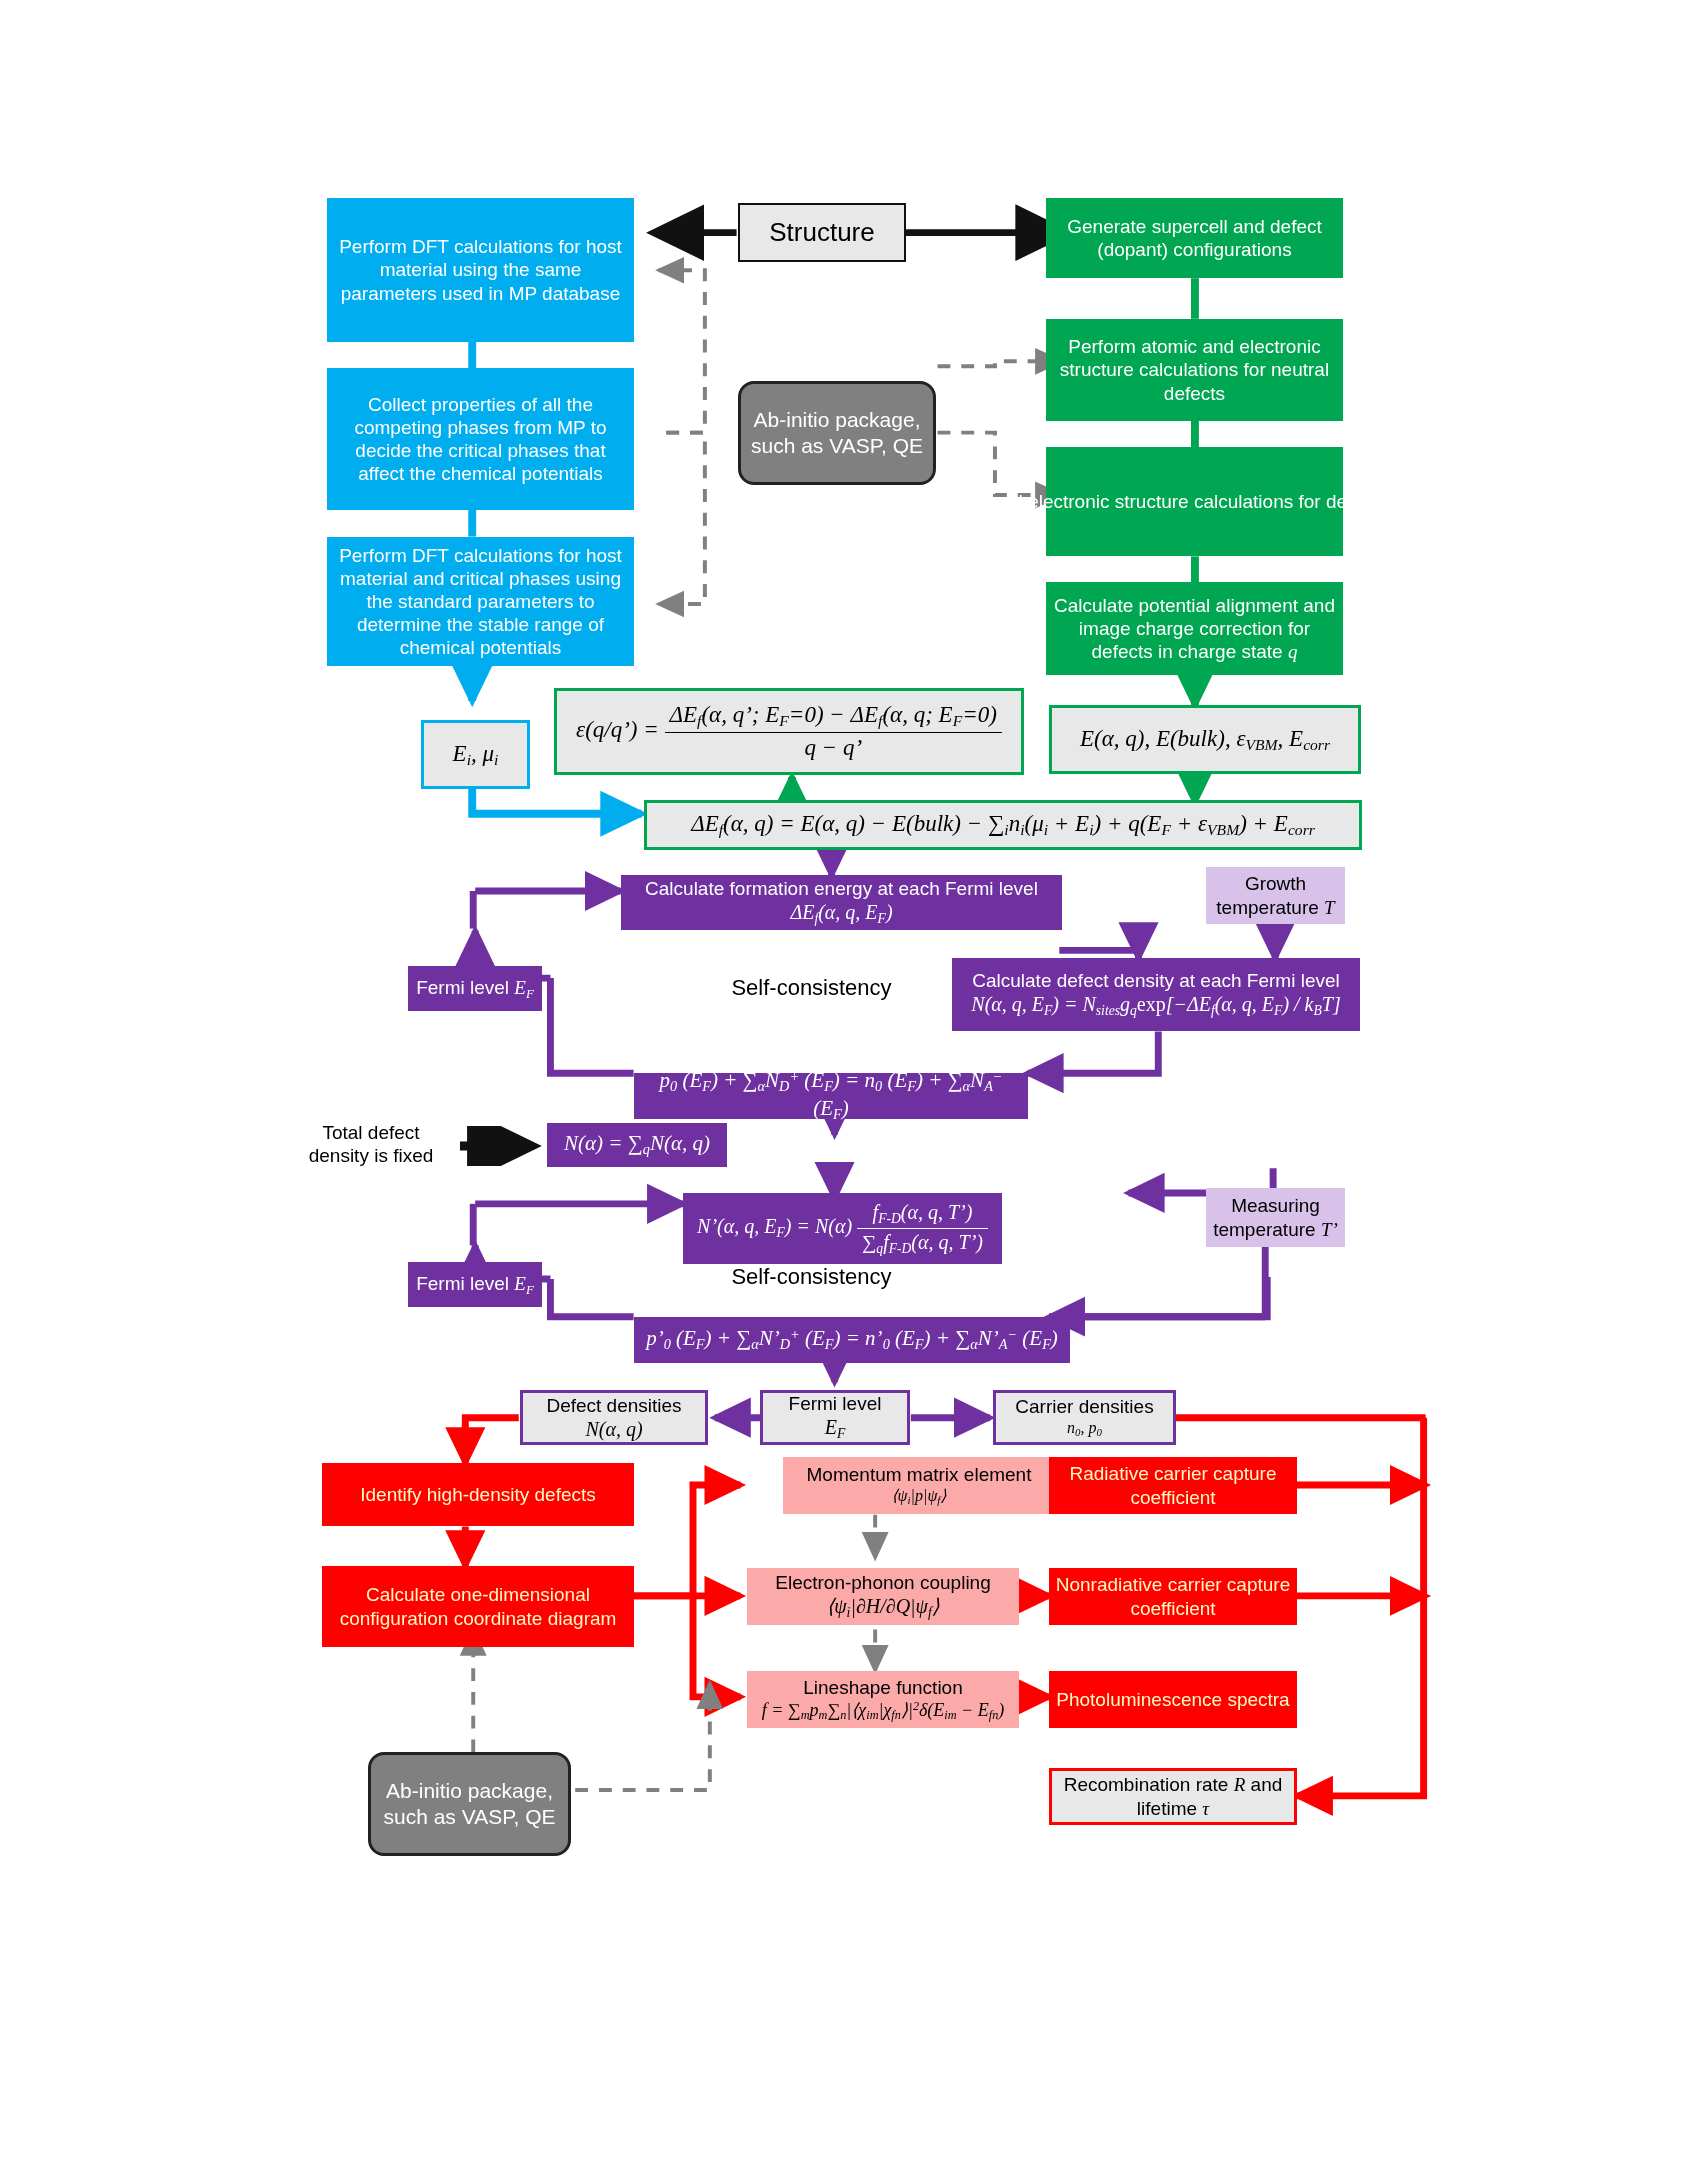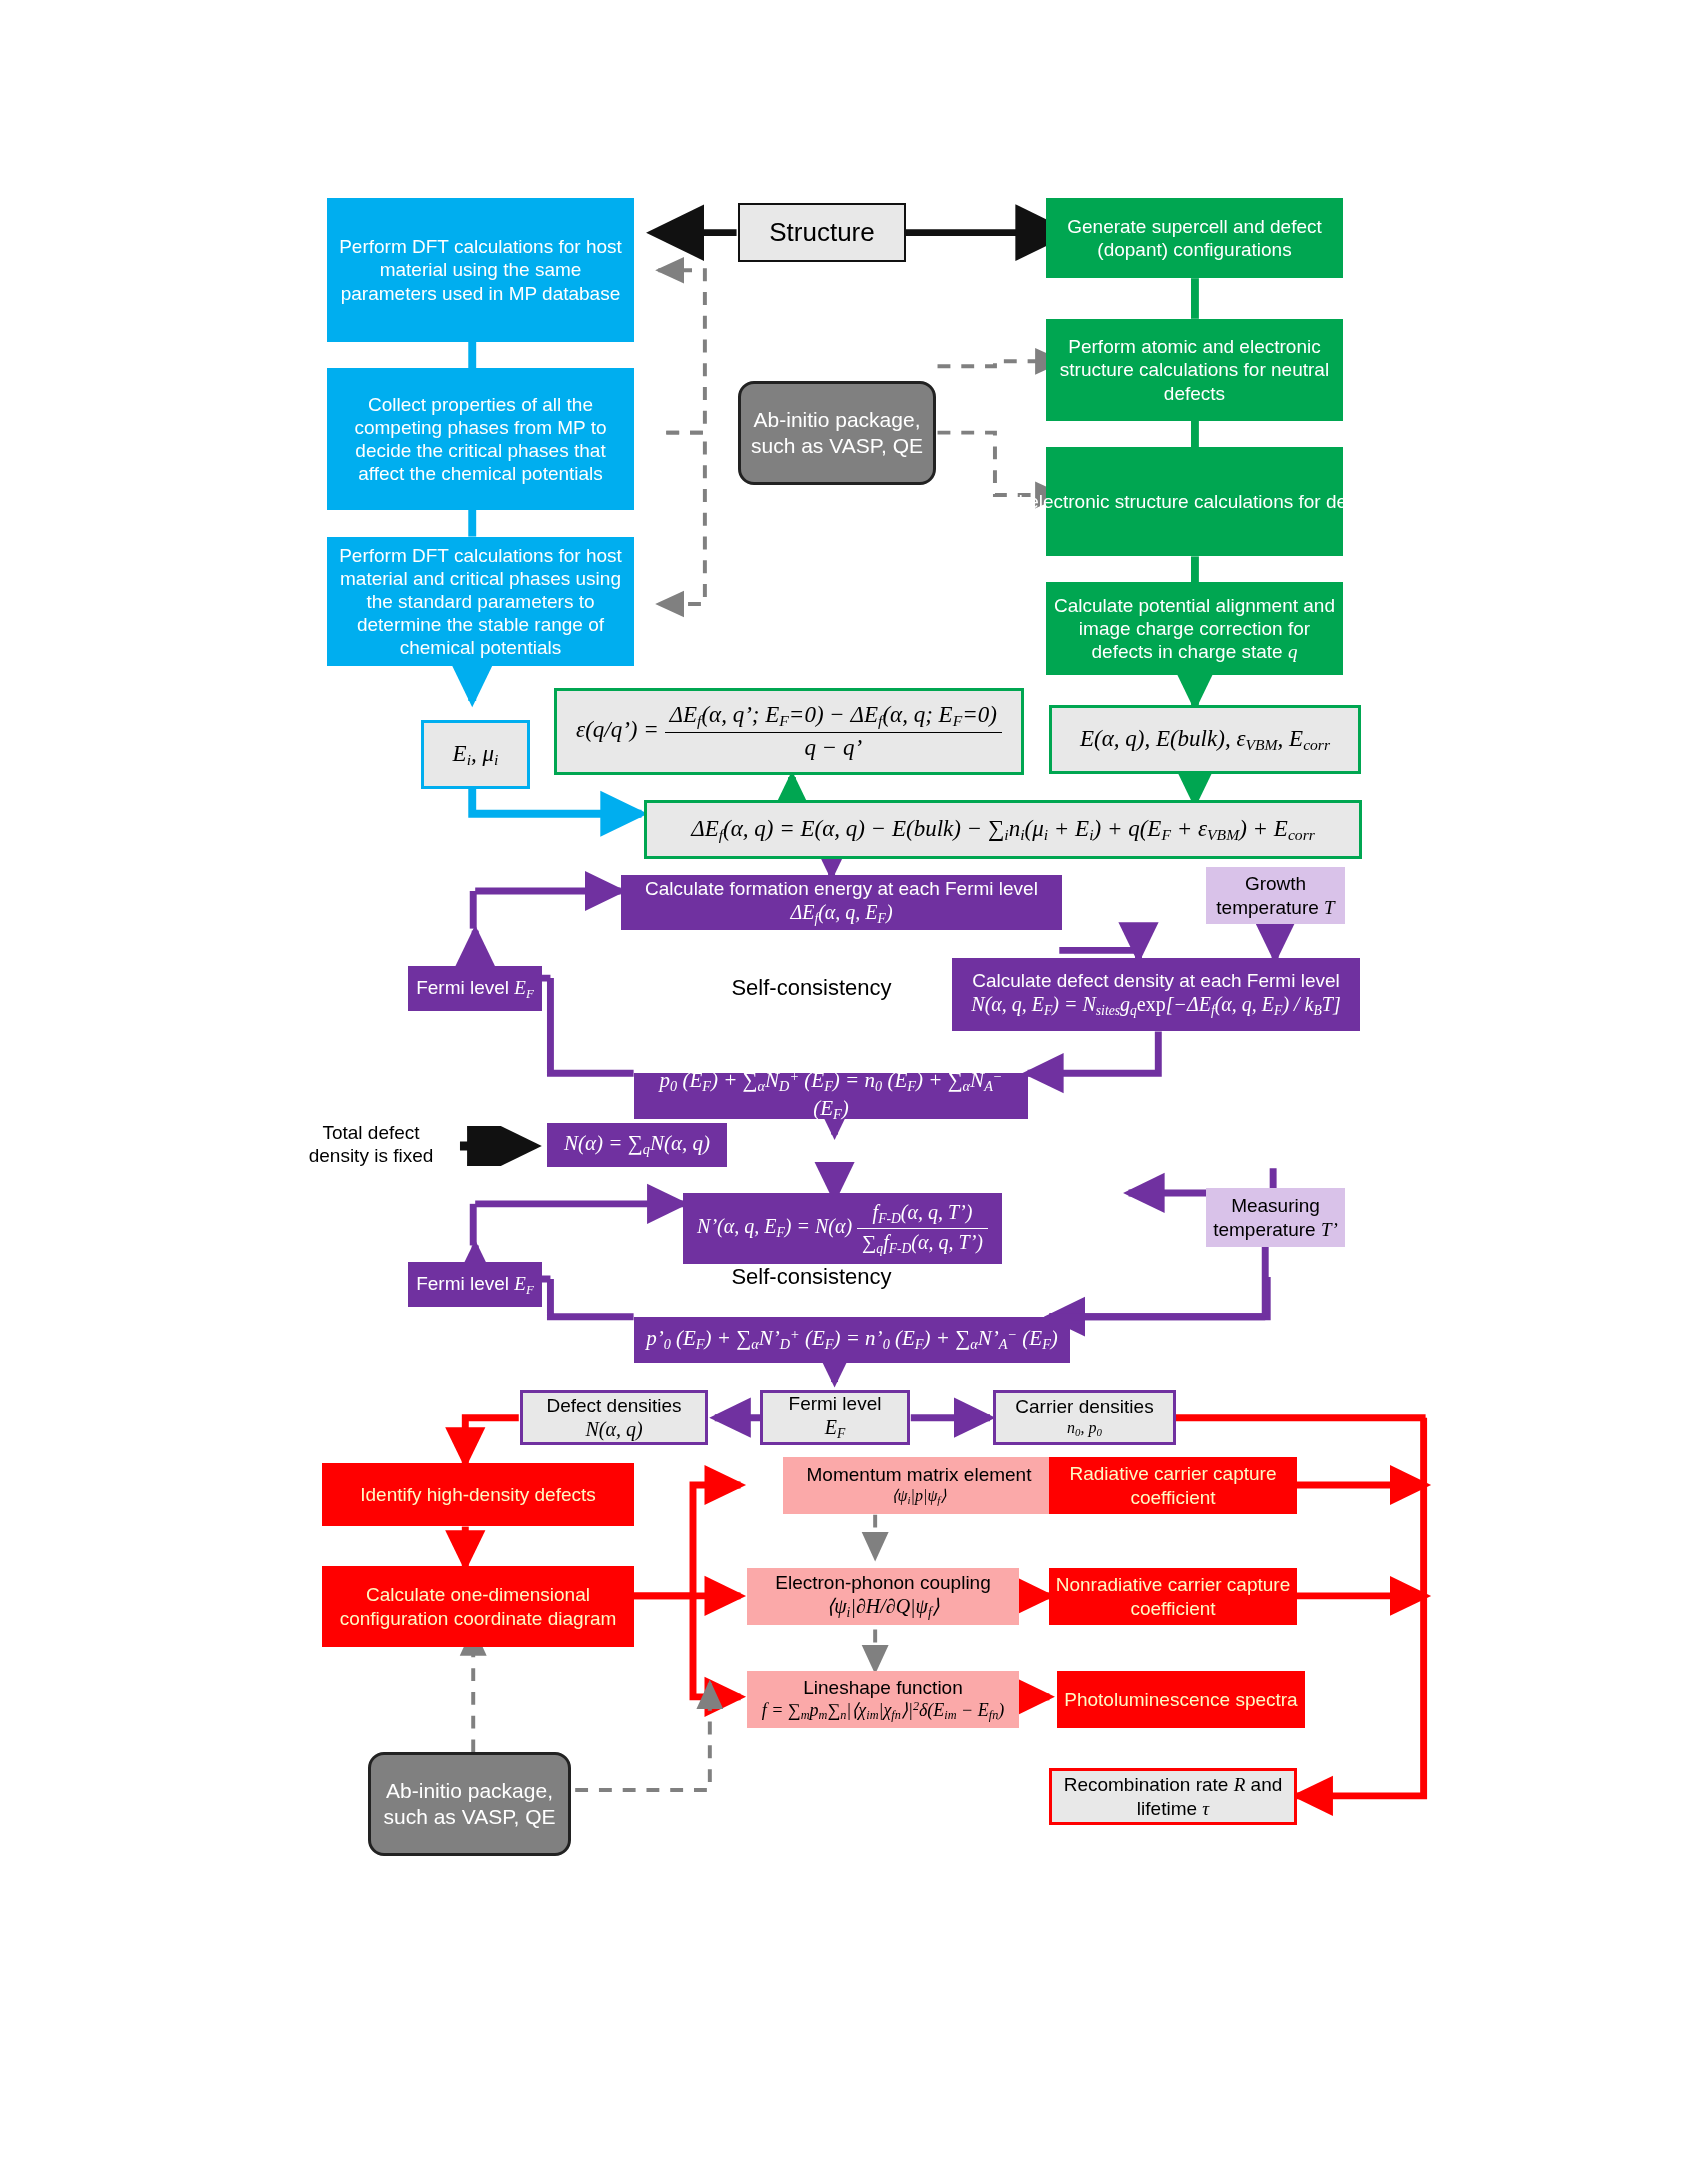--- a/index.html
+++ b/index.html
@@ -180,21 +180,21 @@
       <span class="num">ΔE<sub>f</sub>(α, q’; E<sub>F</sub>=0) − ΔE<sub>f</sub>(α, q; E<sub>F</sub>=0)</span>
       <span class="den">q − q’</span></span>
   </span>
 </div>
 
 <div class="box grayfill bd-green" style="left:1049px;top:705px;width:312px;height:69px;">
   <span class="mt" style="font-size:23px;">
     E(α, q), E(<span>bulk</span>), ε<sub>VBM</sub>, E<sub>corr</sub></span>
 </div>
 
-<div class="box grayfill bd-green" style="left:644px;top:800px;width:718px;height:59px;">
+<div class="box grayfill bd-green" style="left:644px;top:800px;width:718px;height:50px;">
   <span class="mt" style="font-size:23px;">
     ΔE<sub>f</sub>(α, q) = E(α, q) − E(bulk) − ∑<sub>i</sub>n<sub>i</sub>(μ<sub>i</sub> + E<sub>i</sub>) + q(E<sub>F</sub> + ε<sub>VBM</sub>) + E<sub>corr</sub></span>
 </div>
 
 <div class="box purple" style="left:621px;top:875px;width:441px;height:55px;flex-direction:column;">
   <span>Calculate formation energy at each Fermi level</span>
   <span class="mt" style="font-size:20px;">ΔE<sub>f</sub>(α, q, E<sub>F</sub>)</span>
 </div>
 
 <div class="box purple-lt" style="left:1206px;top:867px;width:139px;height:57px;">
@@ -302,21 +302,21 @@
 </div>
 
 <div class="box red" style="left:1049px;top:1457px;width:248px;height:57px;">
   <span>Radiative carrier capture coefficient</span>
 </div>
 
 <div class="box red" style="left:1049px;top:1568px;width:248px;height:57px;">
   <span>Nonradiative carrier capture coefficient</span>
 </div>
 
-<div class="box red" style="left:1049px;top:1671px;width:248px;height:57px;margin-left:8px;">
+<div class="box red" style="left:1049px;top:1671px;width:248px;height:57px;">
   <span>Photoluminescence spectra</span>
 </div>
 
 <div class="box grayfill bd-red" style="left:1049px;top:1768px;width:248px;height:57px;">
   <span>Recombination rate <span class="mt">R</span> and lifetime <span class="mt">τ</span></span>
 </div>
 
 <div class="box gray-round" style="left:368px;top:1752px;width:203px;height:104px;">
   <span>Ab-initio package, such as VASP, QE</span>
 </div>

